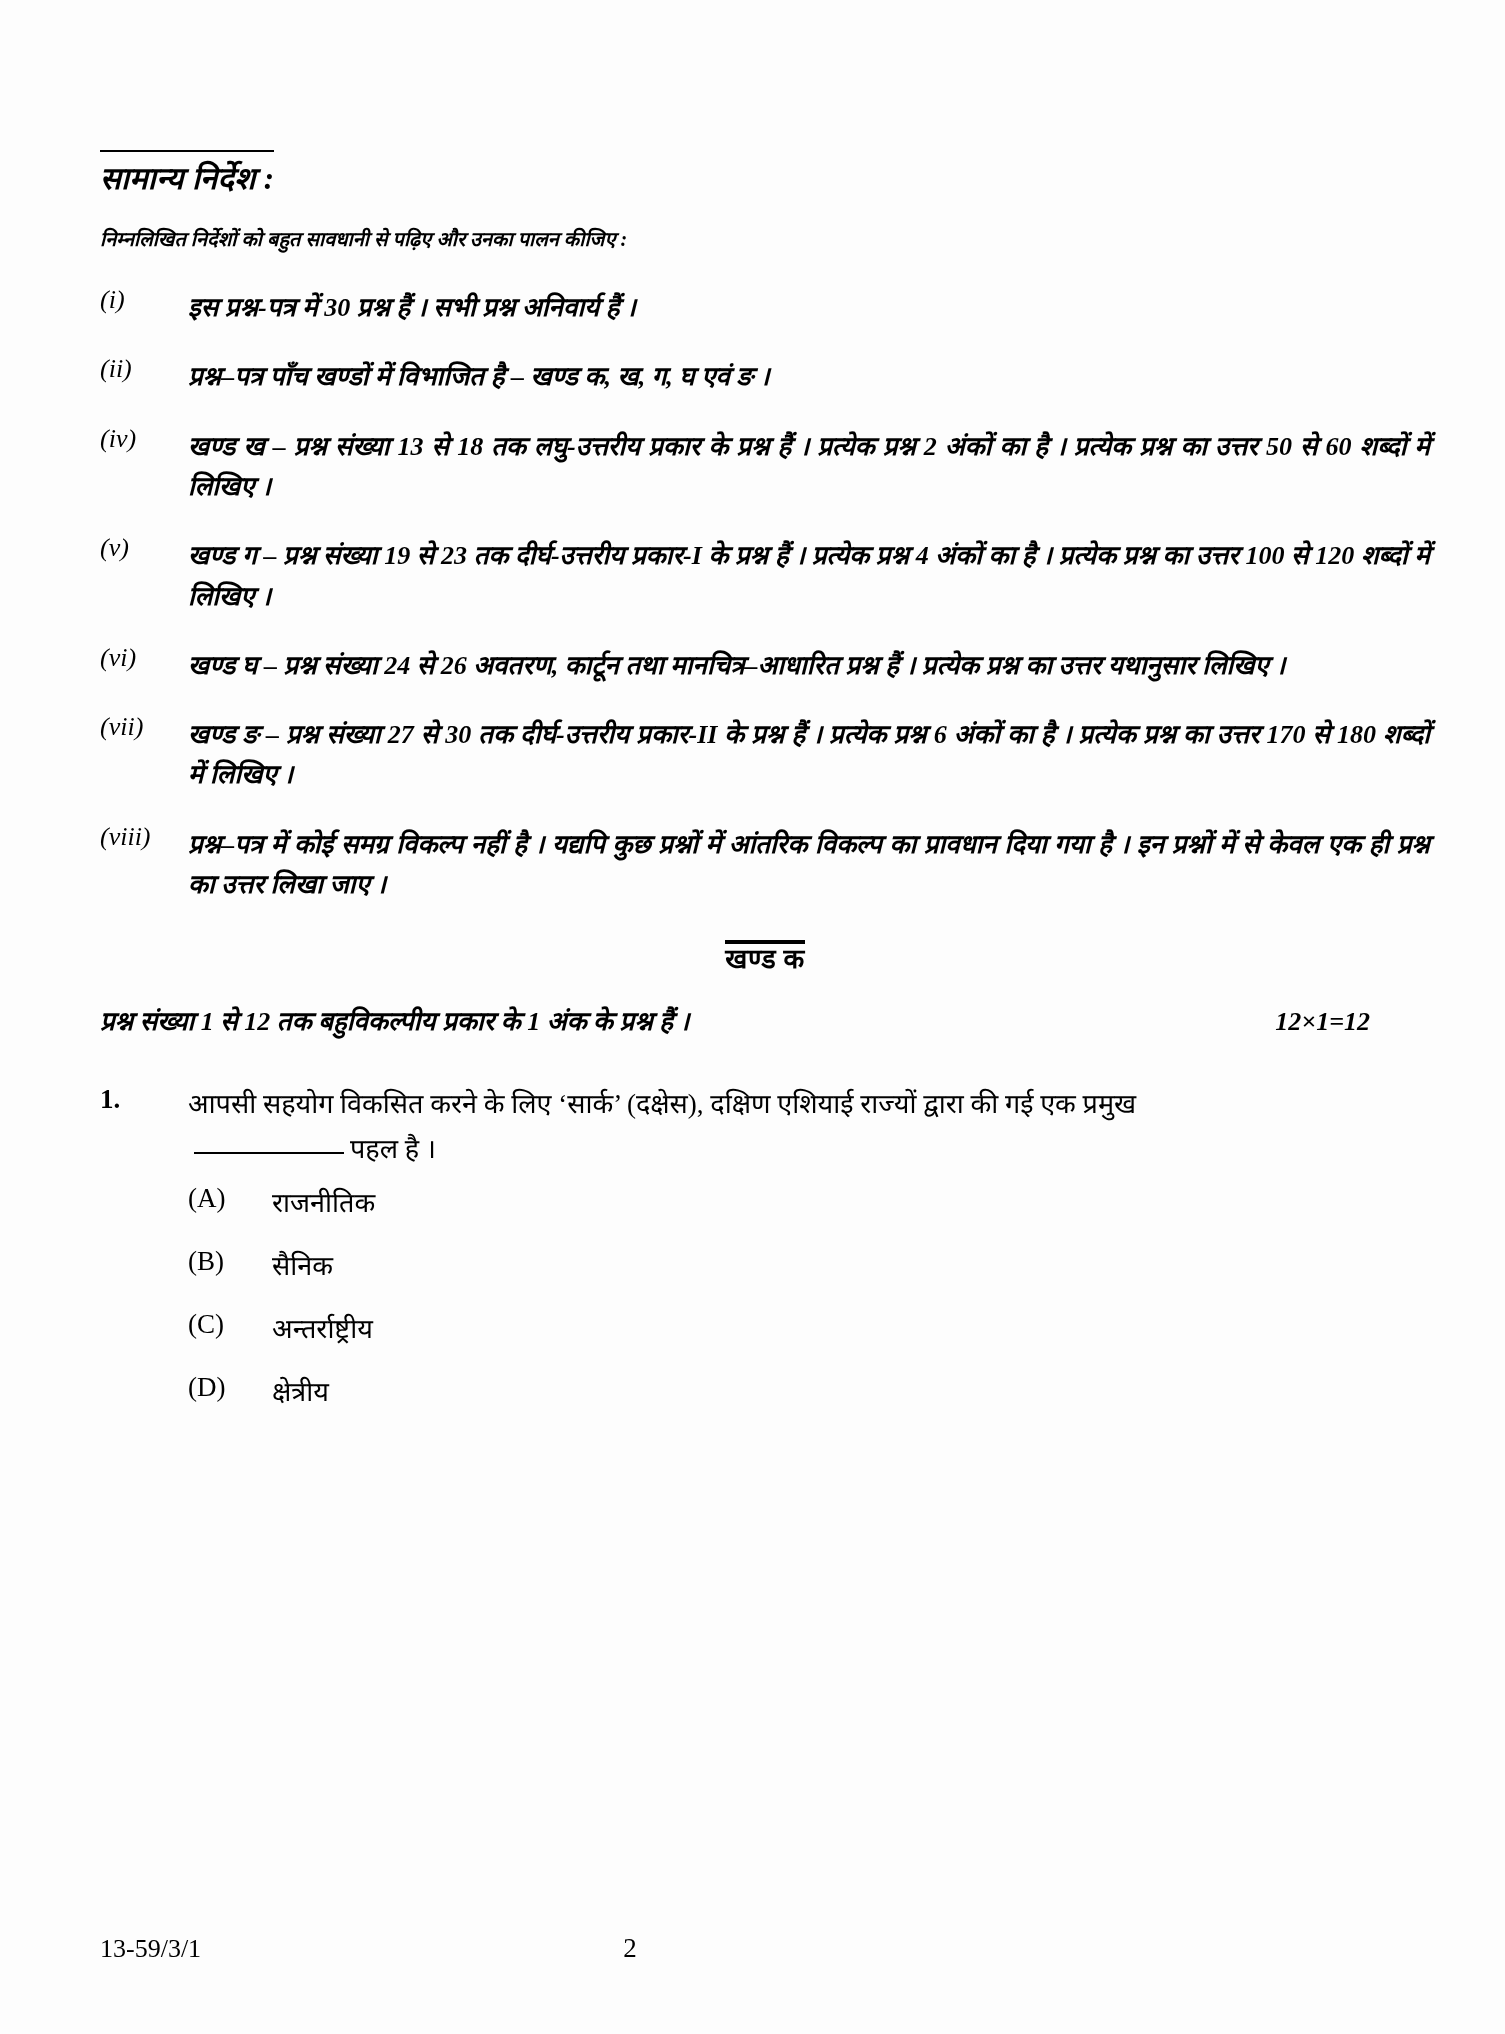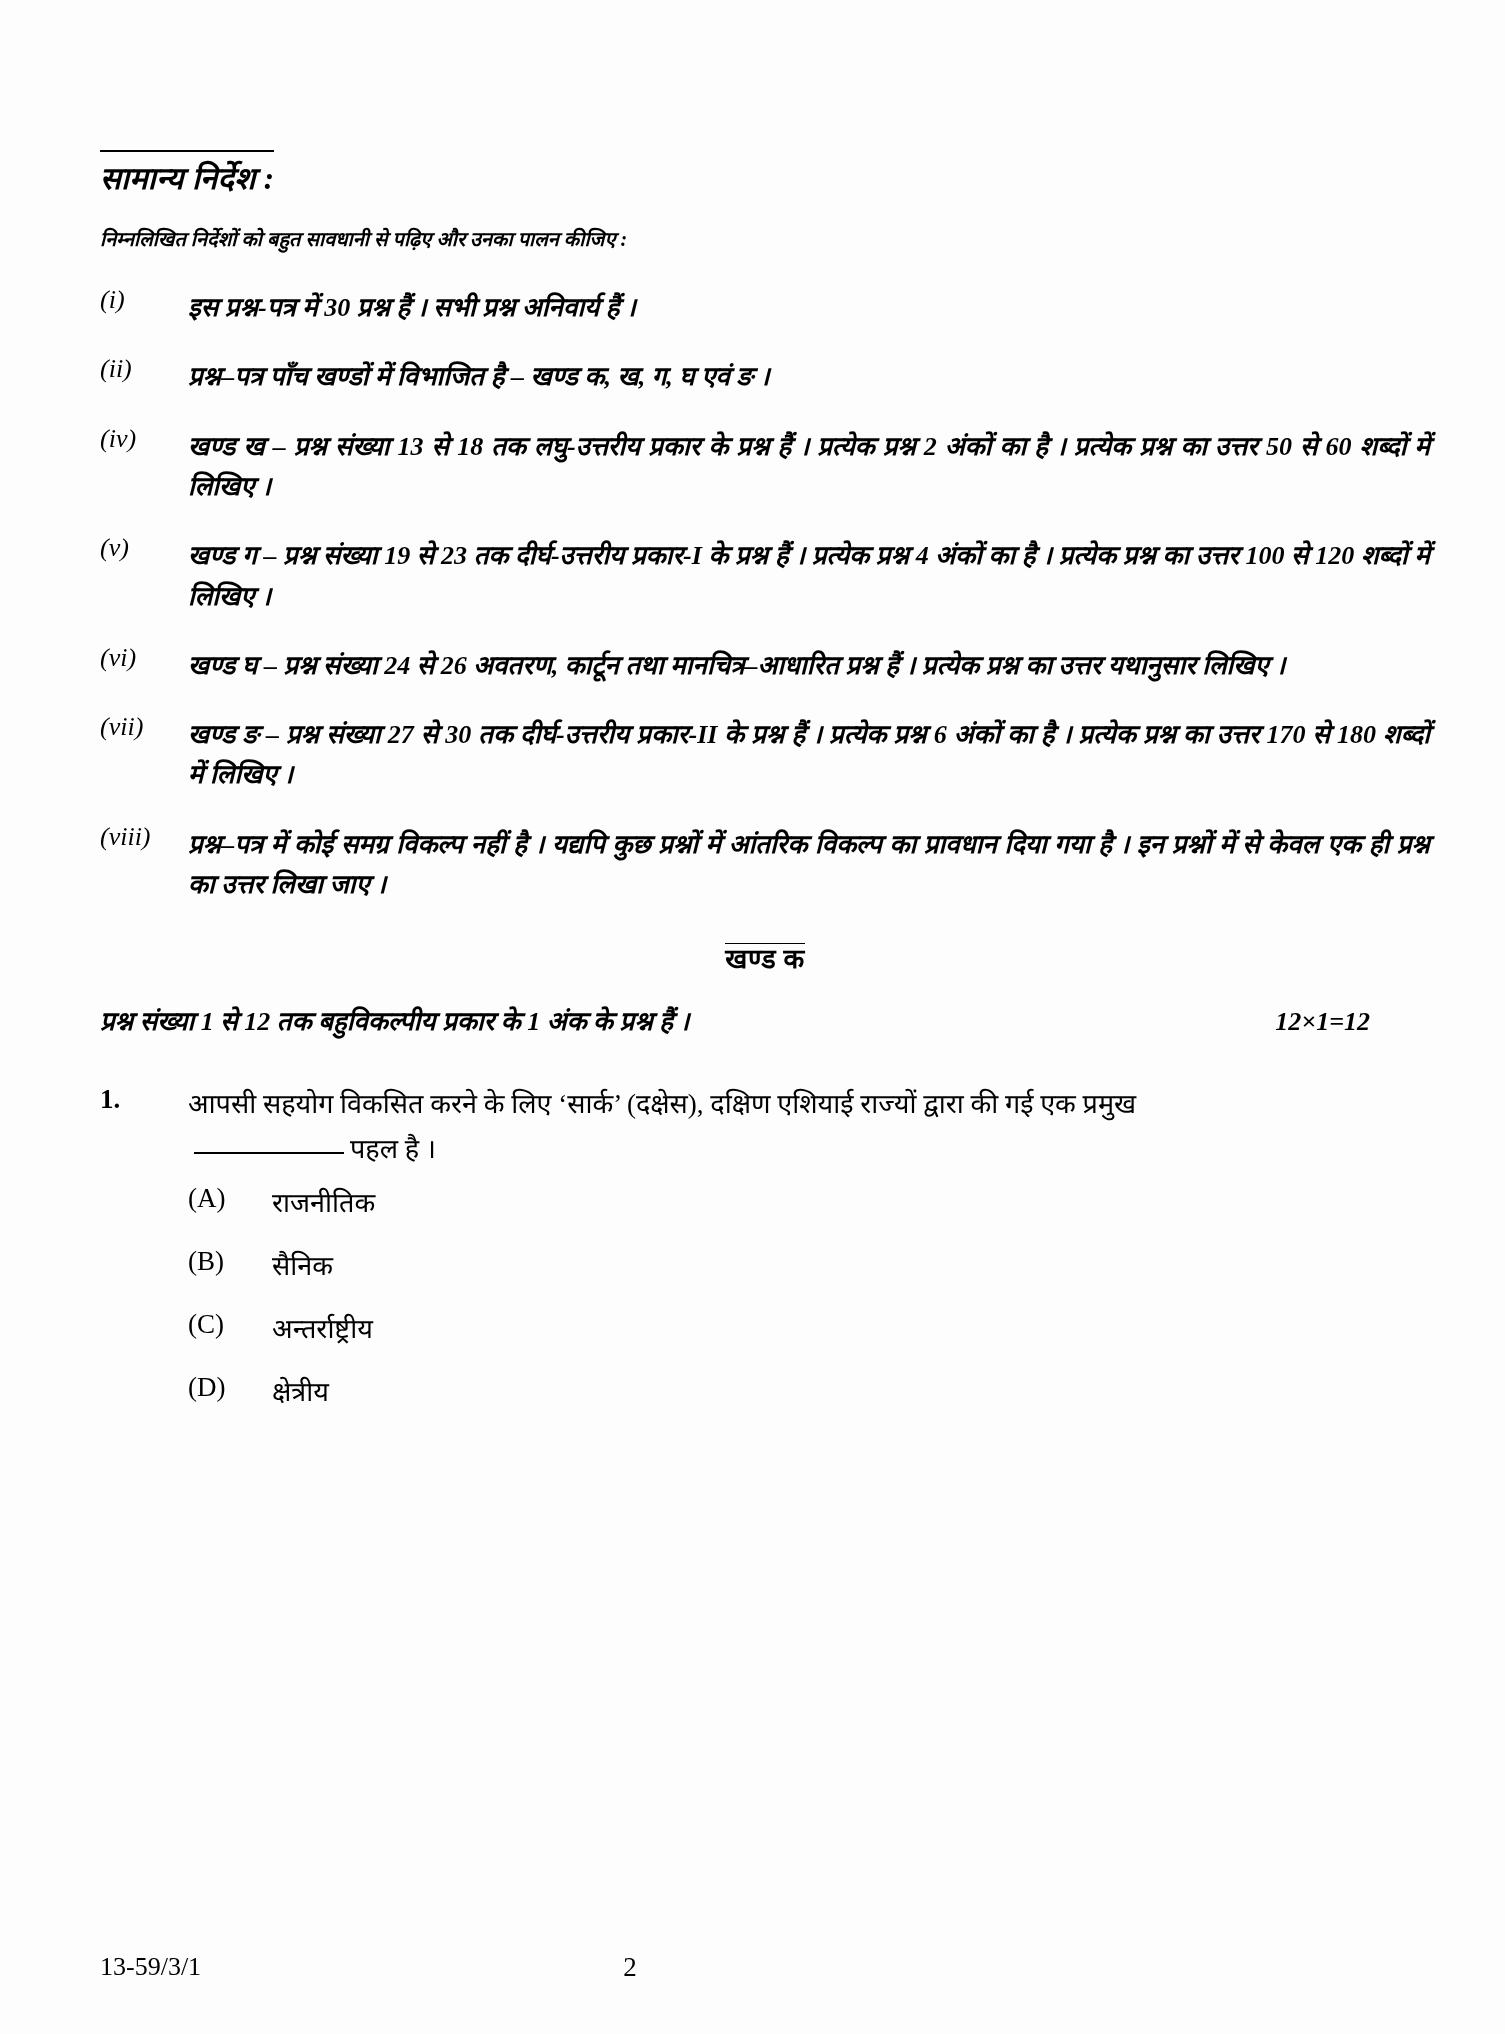--- a/index.html
+++ b/index.html
@@ -76,21 +76,21 @@
 
   
   .section-title {
     text-align: center;
     font-weight: bold;
     font-size: 27px;
     margin: 34px 0 26px 0;
     letter-spacing: 0.5px;
   }
   .section-title span {
-    border-top: 1px solid #000000;
+    border-top: 4px solid #000000;
   }
 
   .sub-instruction-row {
     display: flex;
     justify-content: space-between;
     align-items: baseline;
     font-style: italic;
     font-weight: bold;
     font-size: 26px;
     margin-bottom: 44px;
@@ -135,24 +135,24 @@
   }
   .opt-text {
     flex: 1 1 auto;
     font-size: 27px;
   }
 
   
   .footer {
     position: absolute;
     left: 100px;
-    bottom: 52px;
+    bottom: 70px;
     width: 1330px;
     display: flex;
-    align-items: center;
+    align-items: flex-end;
     font-size: 26px;
   }
   .footer-code { flex: 0 0 auto; }
   .footer-page {
     position: absolute;
     left: 0; right: 0;
     text-align: center;
     width: 1060px;
     font-size: 27px;
   }

